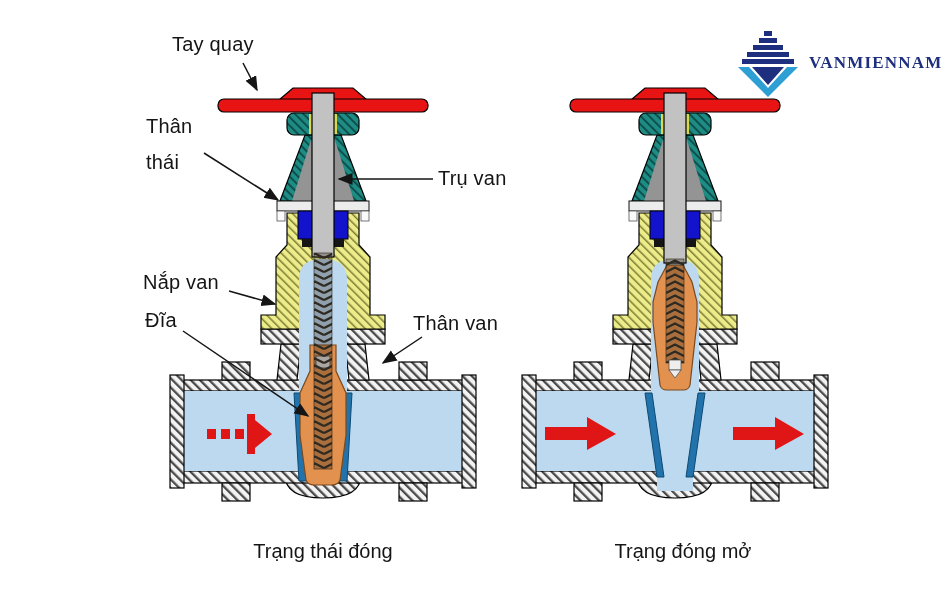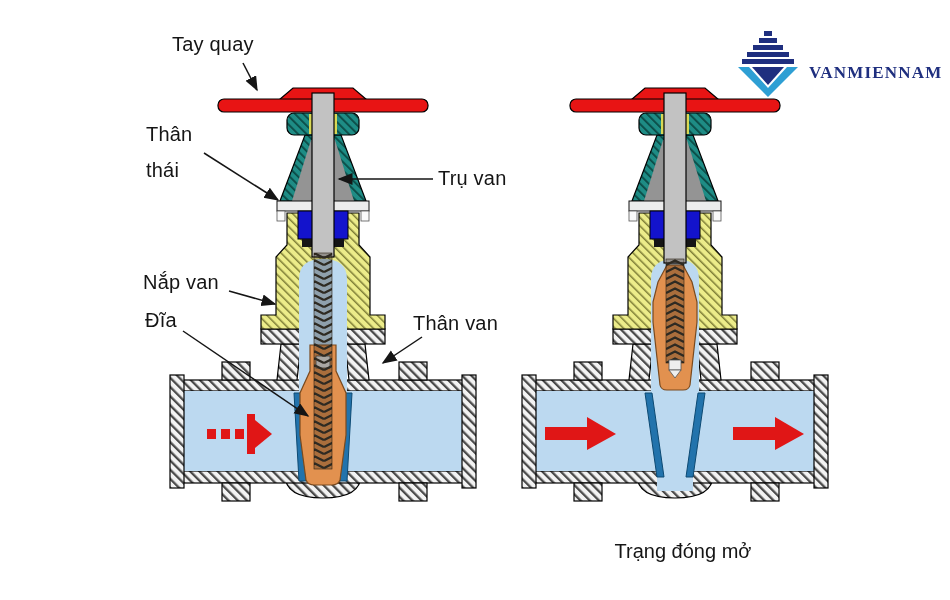--- a/index.html
+++ b/index.html
@@ -6,30 +6,30 @@
   body{
     width:950px;height:600px;position:relative;background:#ffffff;overflow:hidden;
     font-family:"Liberation Sans","DejaVu Sans",sans-serif;
   }
   #stage{position:absolute;left:0;top:7px;width:950px;height:600px;}
   svg{display:block;}
   .lbl{
     position:absolute;font-size:20px;color:#151515;white-space:nowrap;
     letter-spacing:0.2px;
   }
-  .two-line{line-height:36px;margin-top:8px;}
+  .two-line{line-height:36px;}
   .caption{
     position:absolute;top:533px;width:240px;text-align:center;
     font-size:20px;color:#151515;white-space:nowrap;
   }
   #logo{
     position:absolute;left:736px;top:22px;display:flex;align-items:flex-start;
   }
   #logo .logo-text{
-    margin-left:9px;margin-top:34px;
+    margin-left:9px;margin-top:24px;
     font-family:"Liberation Serif","DejaVu Serif",serif;
     font-weight:bold;font-size:17px;letter-spacing:1.2px;color:#1f2f7f;
   }
 </style>
 </head>
 <body>
 
 <div id="stage">
 
   <svg width="950" height="600" viewBox="0 0 950 600">
@@ -176,20 +176,21 @@
   </div>
 
   <div class="lbl" style="left:438px;top:160px">Trụ van</div>
 
   <div class="lbl" style="left:143px;top:264px">Nắp van</div>
 
   <div class="lbl" style="left:145px;top:302px">Đĩa</div>
 
   <div class="lbl" style="left:413px;top:305px">Thân van</div>
 
+  <div class="caption" style="left:203px">Trạng thái đóng</div>
 
   <div class="caption" style="left:563px">Trạng đóng mở</div>
 
   <div id="logo">
     <svg width="64" height="70" viewBox="0 0 64 70">
       <g fill="#1f2f7f">
         <rect x="28" y="2" width="8" height="5"></rect>
         <rect x="23" y="9" width="18" height="5"></rect>
         <rect x="17" y="16" width="30" height="5"></rect>
         <rect x="11" y="23" width="42" height="5"></rect>

